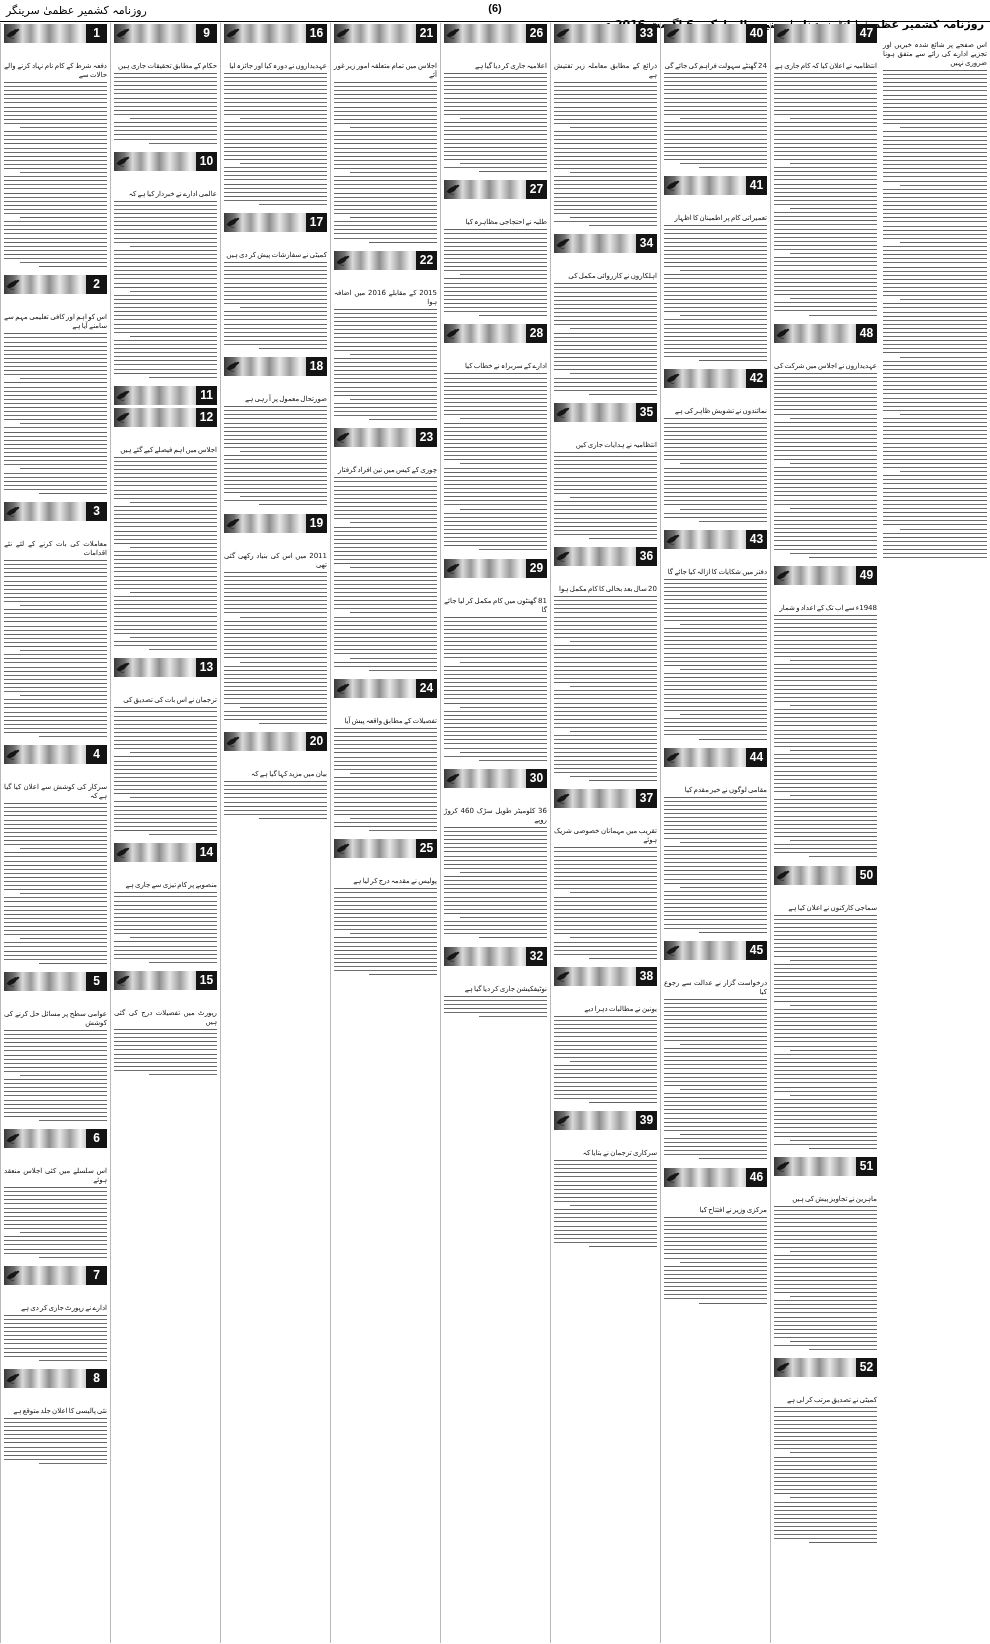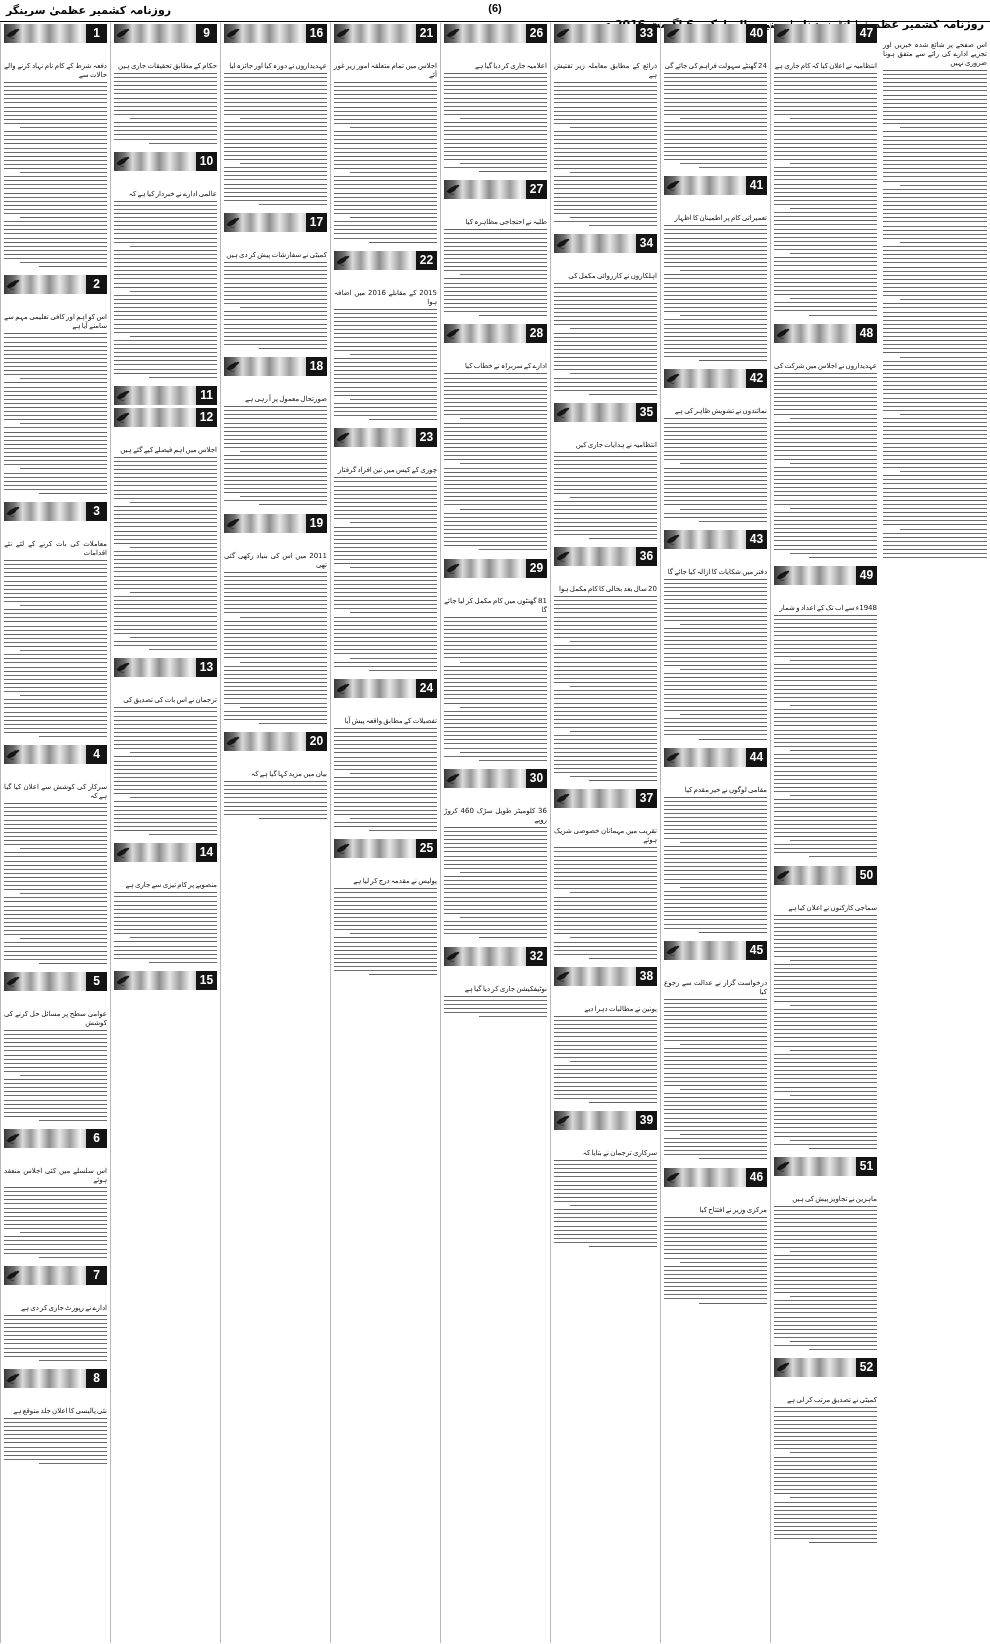--- a/index.html
+++ b/index.html
@@ -33,21 +33,21 @@
   .masthead .mh-right {
     font-size: 11px;
     font-weight: bold;
     color: #000;
     white-space: nowrap;
     letter-spacing: 0.2px;
     margin-top: 27px;
   }
   .masthead .mh-left {
     font-size: 11px;
-    font-weight: bold;
+    font-weight: normal;
     color: #000;
     white-space: nowrap;
   }
 
   
   .columns {
     position: absolute;
     top: 23px;
     left: 0;
     width: 990px;
@@ -716,20 +716,35 @@
           </div>
         </div>
         <div class="article">
           <div class="headline">
             <svg class="hl-bird" viewBox="0 0 24 20">
               <path d="M1 14 C5 8, 9 6, 13 5 C14 3, 16 2, 18 3 C20 1, 22 2, 23 4 C21 5, 20 7, 18 8 C16 12, 12 15, 7 16 C5 17, 3 16, 1 14 Z" fill="#111"></path>
               <path d="M6 16 C8 18, 11 19, 14 18" stroke="#111" stroke-width="1" fill="none"></path>
             </svg>
             <span class="hl-num">15</span>
           </div>
+          <div class="body">
+            <p class="snippet">رپورٹ میں تفصیلات درج کی گئی ہیں</p>
+            <div class="ln l2"></div>
+            <div class="ln"></div>
+            <div class="ln"></div>
+            <div class="ln l2"></div>
+            <div class="ln"></div>
+            <div class="ln"></div>
+            <div class="ln l2"></div>
+            <div class="ln"></div>
+            <div class="ln"></div>
+            <div class="ln l2"></div>
+            <div class="ln"></div>
+            <div class="ln sh"></div>
+          </div>
         </div>
       </div>
       <div class="col">
         <div class="article">
           <div class="headline">
             <svg class="hl-bird" viewBox="0 0 24 20">
               <path d="M1 14 C5 8, 9 6, 13 5 C14 3, 16 2, 18 3 C20 1, 22 2, 23 4 C21 5, 20 7, 18 8 C16 12, 12 15, 7 16 C5 17, 3 16, 1 14 Z" fill="#111"></path>
               <path d="M6 16 C8 18, 11 19, 14 18" stroke="#111" stroke-width="1" fill="none"></path>
             </svg>
             <span class="hl-num">16</span>

